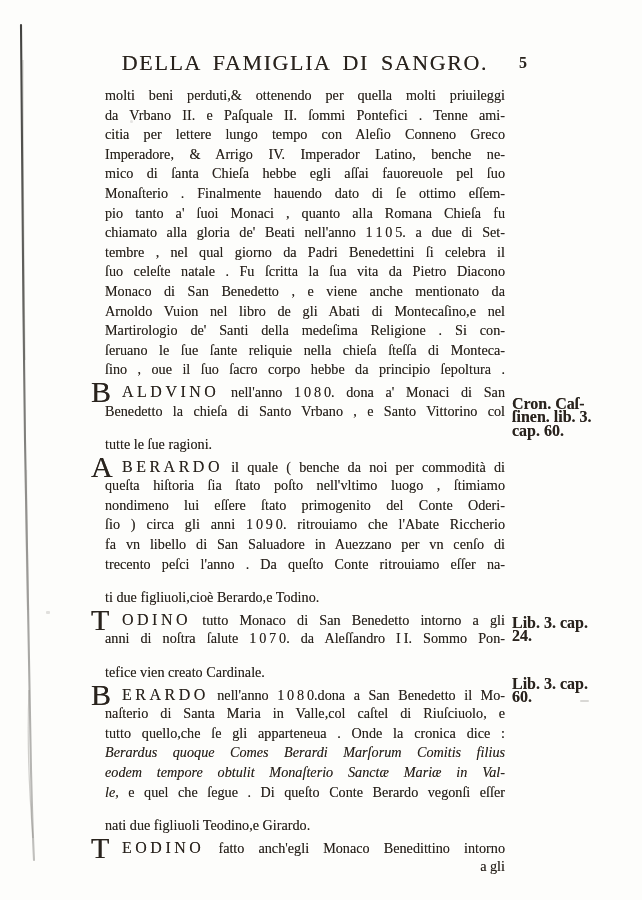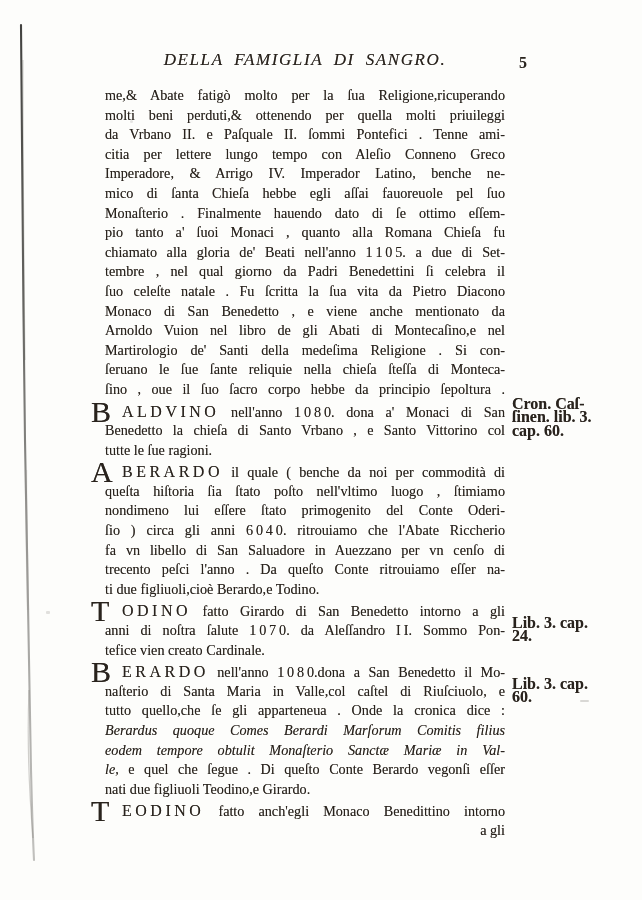--- a/index.html
+++ b/index.html
@@ -21,22 +21,21 @@
     color:var(--ink);
   }
   
   .edge-svg{position:absolute;left:0;top:0;}
   
   .header-row{
     position:absolute;left:105px;top:50px;width:400px;
     text-align:center;
   }
   .header-title{
-    font-style:italic;
-    font-size:17px;
+    font-size:22px;
     letter-spacing:1.6px;
     word-spacing:5px;
     white-space:nowrap;
     text-shadow:0 0 .5px rgba(41,35,29,.55);
   }
   .page-number{
     position:absolute;left:519px;top:54px;
     font-size:16px;font-weight:bold;
   }
   
@@ -48,21 +47,21 @@
   }
   .para{position:relative;}
   .para.has-initial{margin-top:2px;}
   .line{
     height:19.6px;
     overflow:hidden;
     text-align:justify;
     white-space:normal;
   }
   .line.just::after{content:"";display:inline-block;width:100%;height:0;}
-  .line.short{text-align:left;}
+  .line.short{text-align:left;margin-top:14px;}
   .line.first{padding-left:17px;font-family:Liberation Serif, serif;}
   .dropcap{
     position:absolute;
     left:-14px;top:-5px;
     font-size:30px;
     line-height:30px;
     text-shadow:0 0 .6px rgba(41,35,29,.7);
   }
   .caps{font-size:16px;letter-spacing:3.5px;}
   .it{font-style:italic;}
@@ -106,21 +105,20 @@
     <path d="M26,470 C26,510 27,560 28,610" fill="none" stroke="#9a9894" stroke-width="2.4" stroke-opacity="0.25"></path>
   </svg>
 
   <div class="header-row">
     <span class="header-title">DELLA FAMIGLIA DI SANGRO.</span>
   </div>
   <div class="page-number">5</div>
 
   <div class="text-block" id="text-block">
       <div class="para">
-        <div class="line just"><span>me,&amp; Abate fatigò molto per la ſua Religione,ricuperando</span></div>
         <div class="line just"><span>molti beni perduti,&amp; ottenendo per quella molti priuileggi</span></div>
         <div class="line just"><span>da Vrbano II. e Paſquale II. ſommi Pontefici . Tenne ami-</span></div>
         <div class="line just"><span>citia per lettere lungo tempo con Aleſio Conneno Greco</span></div>
         <div class="line just"><span>Imperadore, &amp; Arrigo IV. Imperador Latino, benche ne-</span></div>
         <div class="line just"><span>mico di ſanta Chieſa hebbe egli aſſai fauoreuole pel ſuo</span></div>
         <div class="line just"><span>Monaſterio . Finalmente hauendo dato di ſe ottimo eſſem-</span></div>
         <div class="line just"><span>pio tanto a' ſuoi Monaci , quanto alla Romana Chieſa fu</span></div>
         <div class="line just"><span>chiamato alla gloria de' Beati nell'anno 1 1 0 5. a due di Set-</span></div>
         <div class="line just"><span>tembre , nel qual giorno da Padri Benedettini ſi celebra il</span></div>
         <div class="line just"><span>ſuo celeſte natale . Fu ſcritta la ſua vita da Pietro Diacono</span></div>
@@ -134,28 +132,28 @@
         <span class="dropcap">B</span>
         <div class="line just first"><span class="caps">ALDVINO</span><span> nell'anno 1 0 8 0. dona a' Monaci di San</span></div>
         <div class="line just"><span>Benedetto la chieſa di Santo Vrbano , e Santo Vittorino col</span></div>
         <div class="line short"><span>tutte le ſue ragioni.</span></div>
       </div>
       <div class="para has-initial">
         <span class="dropcap">A</span>
         <div class="line just first"><span class="caps">BERARDO</span><span> il quale ( benche da noi per commodità di</span></div>
         <div class="line just"><span>queſta hiſtoria ſia ſtato poſto nell'vltimo luogo , ſtimiamo</span></div>
         <div class="line just"><span>nondimeno lui eſſere ſtato primogenito del Conte Oderi-</span></div>
-        <div class="line just"><span>ſio ) circa gli anni 6 0 4 0. ritrouiamo che l'Abate Riccherio</span></div>
+        <div class="line just"><span>ſio ) circa gli anni 1 0 9 0. ritrouiamo che l'Abate Riccherio</span></div>
         <div class="line just"><span>fa vn libello di San Saluadore in Auezzano per vn cenſo di</span></div>
         <div class="line just"><span>trecento peſci l'anno . Da queſto Conte ritrouiamo eſſer na-</span></div>
         <div class="line short"><span>ti due figliuoli,cioè Berardo,e Todino.</span></div>
       </div>
       <div class="para has-initial">
         <span class="dropcap">T</span>
-        <div class="line just first"><span class="caps">ODINO</span><span> fatto Girardo di San Benedetto intorno a gli</span></div>
+        <div class="line just first"><span class="caps">ODINO</span><span> tutto Monaco di San Benedetto intorno a gli</span></div>
         <div class="line just"><span>anni di noſtra ſalute 1 0 7 0. da Aleſſandro I I. Sommo Pon-</span></div>
         <div class="line short"><span>tefice vien creato Cardinale.</span></div>
       </div>
       <div class="para has-initial">
         <span class="dropcap">B</span>
         <div class="line just first"><span class="caps">ERARDO</span><span> nell'anno 1 0 8 0.dona a San Benedetto il Mo-</span></div>
         <div class="line just"><span>naſterio di Santa Maria in Valle,col caſtel di Riuſciuolo, e</span></div>
         <div class="line just"><span>tutto quello,che ſe gli apparteneua . Onde la cronica dice :</span></div>
         <div class="line just"><span class="it">Berardus quoque Comes Berardi Marſorum Comitis filius</span></div>
         <div class="line just"><span class="it">eodem tempore obtulit Monaſterio Sanctæ Mariæ in Val-</span></div>

